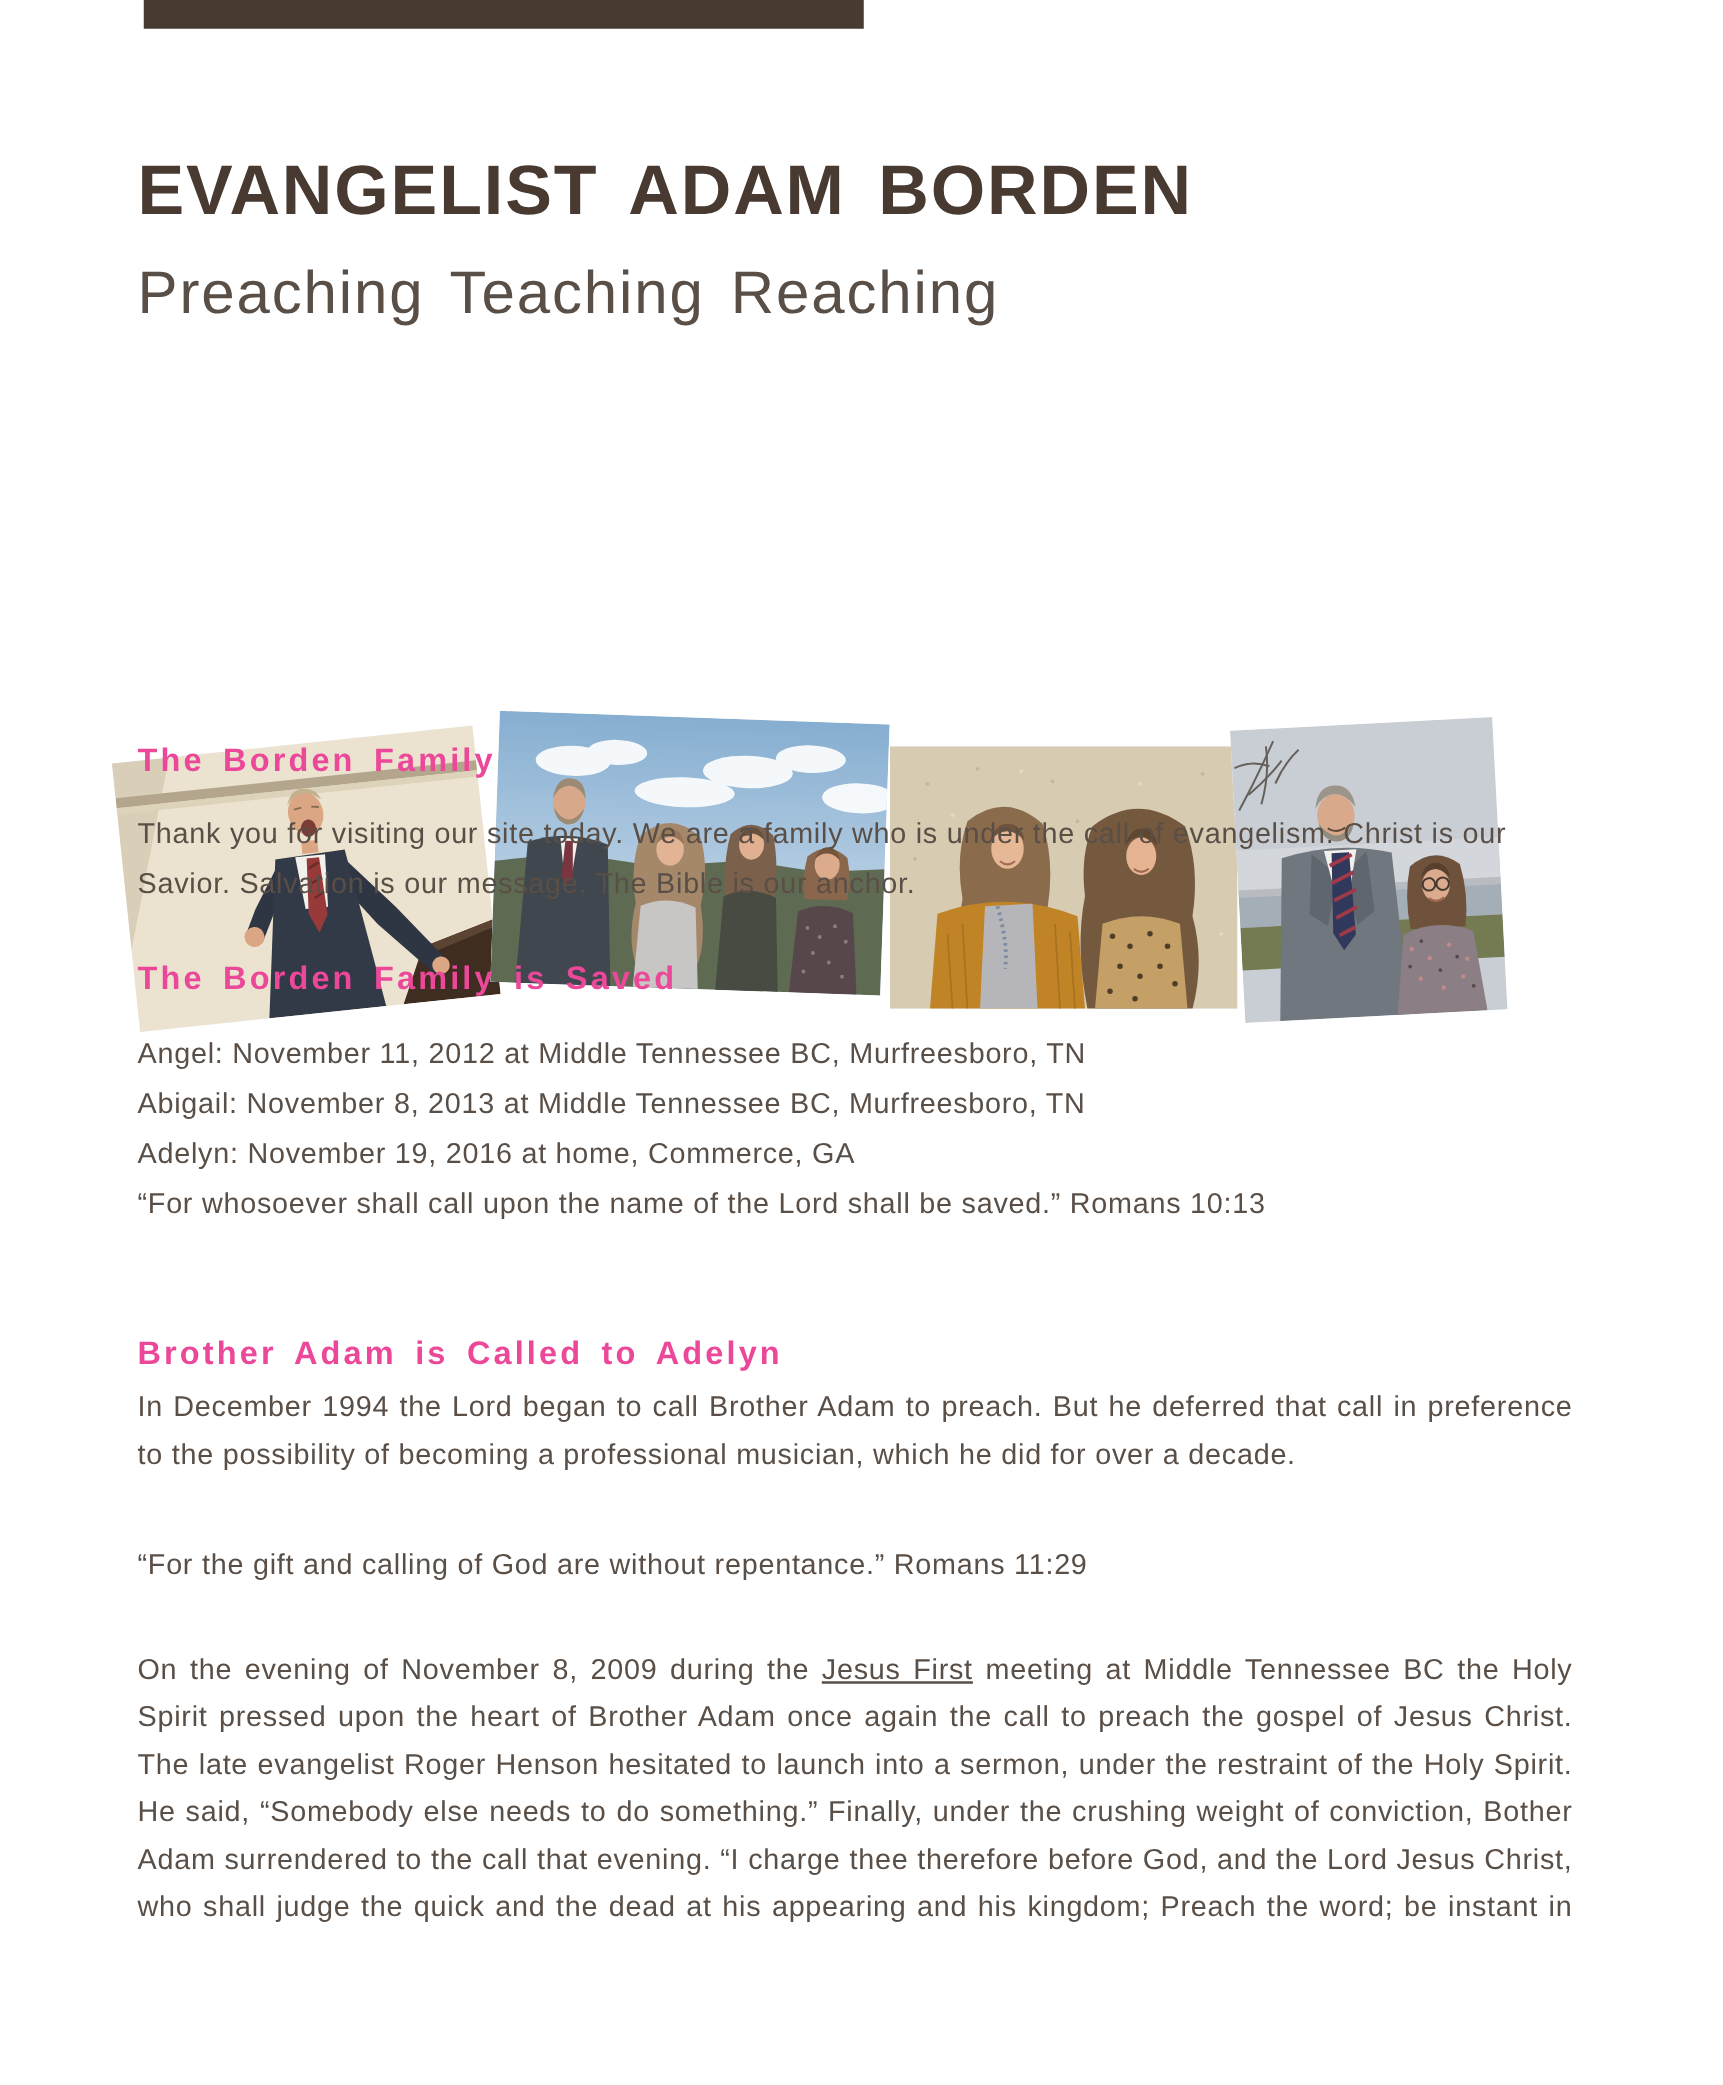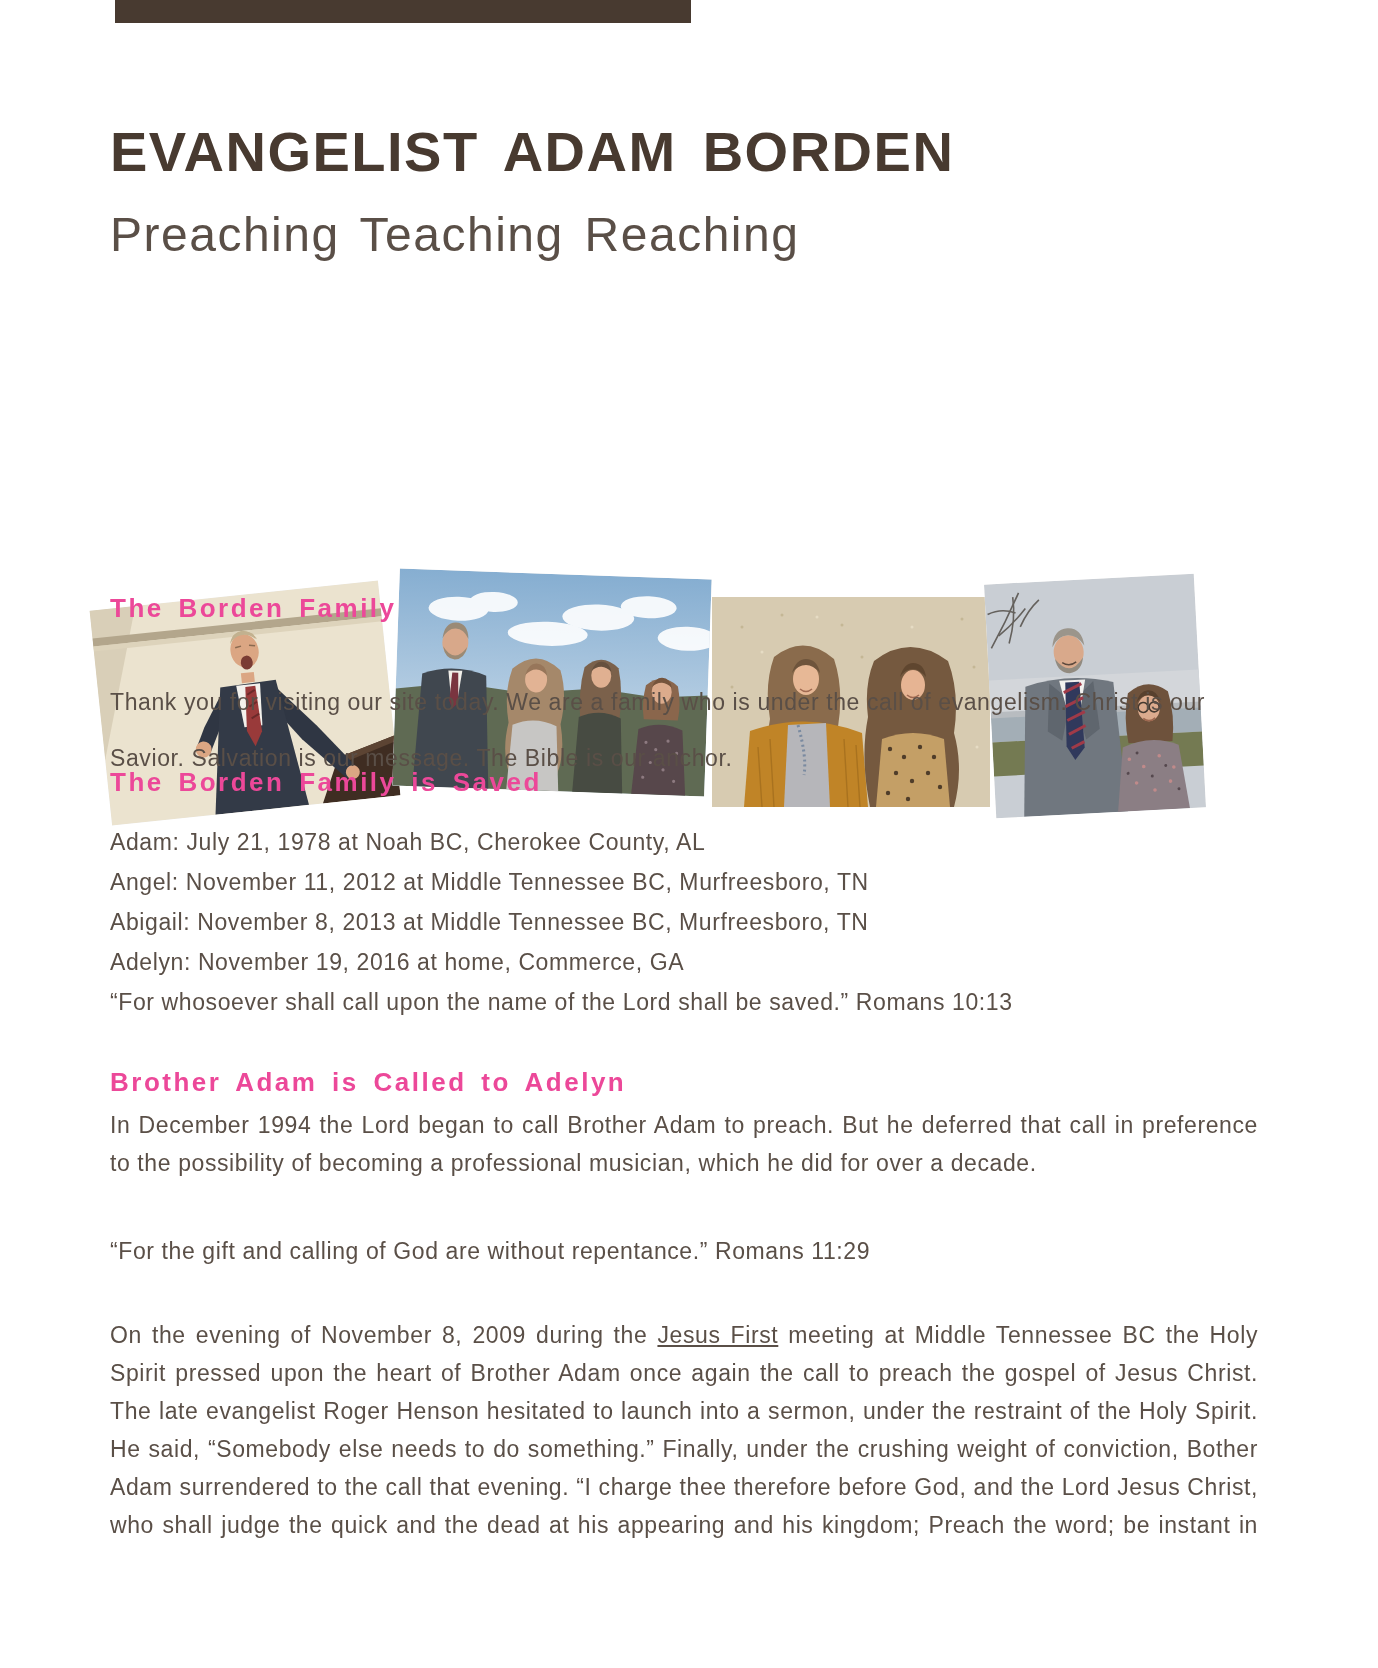--- a/index.html
+++ b/index.html
@@ -38,21 +38,21 @@
     font-size:26px;font-weight:bold;color:#ec4899;
     letter-spacing:2.5px;word-spacing:5px;line-height:32px;
   }
   #h-family{top:592px;}
   #h-saved{top:766px;}
   #h-called{top:1066px;}
   .body-text{
     position:absolute;left:110px;width:1148px;margin:0;
     font-size:23px;letter-spacing:0.6px;color:#5a4f47;
   }
-  #para-family{top:674px;line-height:56px;}
+  #para-family{top:646px;line-height:40px;}
   #list-saved{top:822px;line-height:40px;}
   #list-saved div{white-space:nowrap;}
   #para-called{top:1106px;line-height:38px;text-align:justify;}
   #quote-called{top:1232px;line-height:38px;}
   #para-testimony{top:1316px;line-height:38px;text-align:justify;}
   .link{text-decoration:underline;cursor:pointer;}
 </style>
 </head>
 <body>
 
@@ -264,21 +264,20 @@
         </g>
       </svg>
     </div>
   </div>
 
   <h2 id="h-family" class="sect">The Borden Family</h2>
   <p id="para-family" class="body-text">Thank you for visiting our site today. We are a family who is under the call of evangelism. Christ is our Savior. Salvation is our message. The Bible is our anchor.</p>
 
   <h2 id="h-saved" class="sect">The Borden Family is Saved</h2>
   <div id="list-saved" class="body-text">
-    <div>Adam: July 21, 1978 at Noah BC, Cherokee County, AL</div>
     <div>Angel: November 11, 2012 at Middle Tennessee BC, Murfreesboro, TN</div>
     <div>Abigail: November 8, 2013 at Middle Tennessee BC, Murfreesboro, TN</div>
     <div>Adelyn: November 19, 2016 at home, Commerce, GA</div>
     <div>“For whosoever shall call upon the name of the Lord shall be saved.” Romans 10:13</div>
   </div>
 
   <h2 id="h-called" class="sect">Brother Adam is Called to Adelyn</h2>
   <p id="para-called" class="body-text">In December 1994 the Lord began to call Brother Adam to preach. But he deferred that call in preference to the possibility of becoming a professional musician, which he did for over a decade.</p>
   <div id="quote-called" class="body-text">“For the gift and calling of God are without repentance.” Romans 11:29</div>
 

